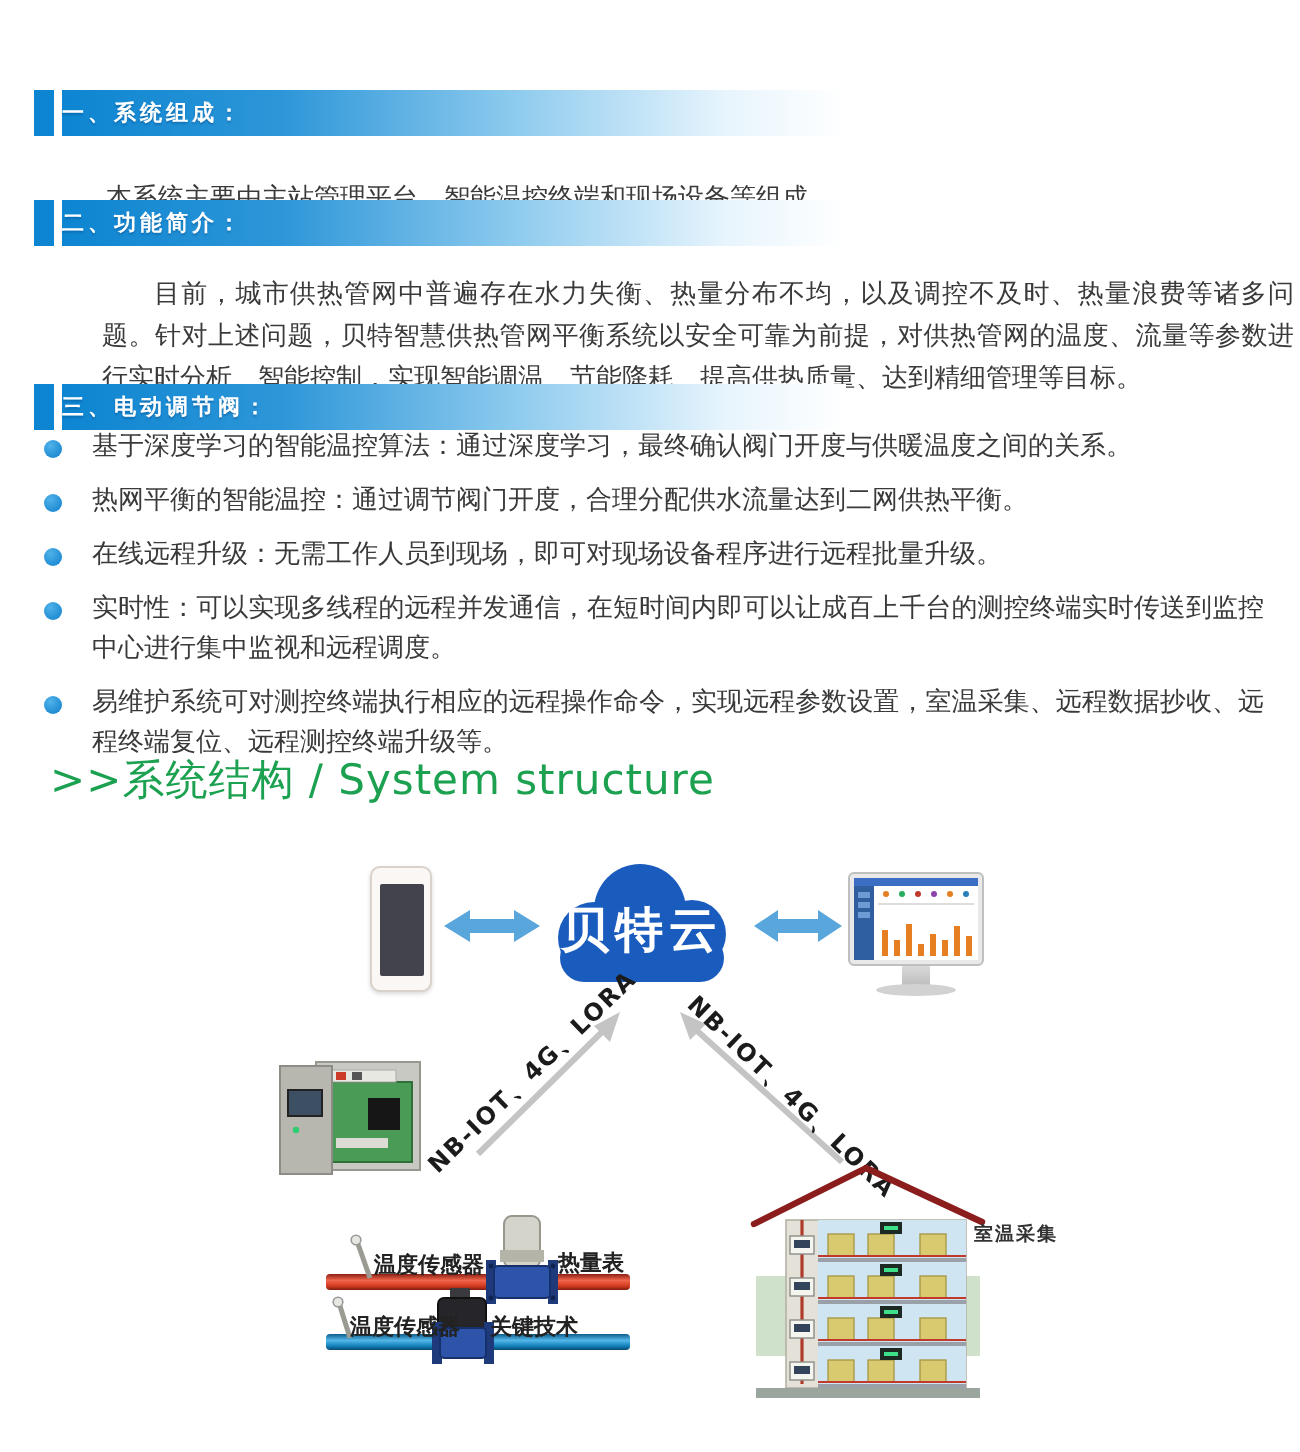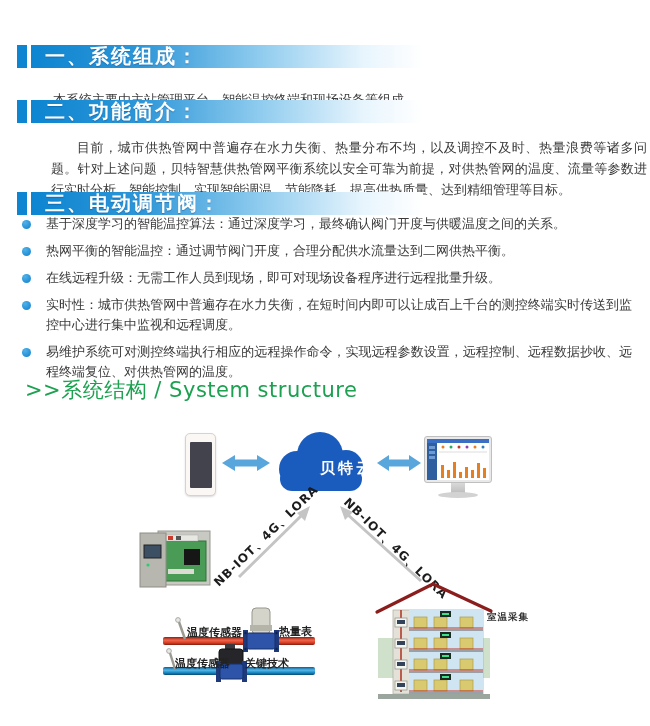--- a/index.html
+++ b/index.html
@@ -5,21 +5,21 @@
   html,body{margin:0;padding:0;background:#fff;}
   *{box-sizing:border-box;}
   body{font-family:"DejaVu Sans",sans-serif;}
   .page{position:relative;width:650px;height:726px;background:#fff;overflow:hidden;margin:0 auto;}
 
   
   .sec-header{position:absolute;left:17px;display:flex;align-items:stretch;height:23px;}
   .sec-header .tab{width:10px;height:23px;background:#0d85d1;margin-right:4px;}
   .sec-header .bar{width:392px;height:23px;line-height:23px;
     background:linear-gradient(to right,#0d85d1 0%,#2d96d8 28%,#8ecbee 58%,#e8f5fd 85%,#ffffff 100%);
-    color:#fff;font-size:20px;font-weight:bold;letter-spacing:2px;padding-left:14px;
+    color:#fff;font-size:11px;font-weight:bold;letter-spacing:2px;
     text-shadow:0 1px 1px rgba(0,60,120,.35);}
 
   .para{position:absolute;color:#3a3a3a;font-size:13px;line-height:21px;text-align:justify;margin-left:23px;}
   #p1{left:30px;top:76px;width:600px;}
   #p2{left:28px;top:124px;width:596px;text-indent:2em;}
 
   .bullets{position:absolute;left:20px;top:214px;width:612px;margin:0;padding:0;list-style:none;}
   .bullets li{position:relative;padding-left:26px;margin-bottom:7px;color:#3a3a3a;
     font-size:13px;line-height:20px;text-align:justify;}
   .bullets li .dot{position:absolute;left:2px;top:6px;width:9px;height:9px;border-radius:50%;
@@ -34,22 +34,22 @@
 
   .phone{position:absolute;left:185px;top:8px;width:31px;height:63px;background:#faf7f4;
     border:1px solid #d9d2ca;border-radius:5px;box-shadow:0 1px 2px rgba(0,0,0,.15);}
   .phone .screen{position:absolute;left:4px;top:8px;width:22px;height:46px;background:#43434d;border-radius:1px;}
 
   .h-arrow{position:absolute;top:29px;}
   #arrow-left{left:221px;}
   #arrow-right{left:376px;}
 
   .cloud{position:absolute;left:268px;top:2px;width:106px;height:68px;}
-  .cloud .cloud-label{position:absolute;left:0;top:32px;width:106px;text-align:right;
-    color:#fff;font-size:15px;font-weight:bold;letter-spacing:3px;}
+  .cloud .cloud-label{position:absolute;left:0;top:22px;width:106px;text-align:center;
+    color:#fff;font-size:24px;font-weight:bold;letter-spacing:3px;}
 
   .monitor{position:absolute;left:424px;top:11px;width:68px;height:74px;}
   .monitor .screen{position:absolute;left:0;top:0;width:68px;height:47px;background:#e9e9e9;
     border:1px solid #bfbfbf;border-radius:3px;padding:2px;}
   .monitor .neck{position:absolute;left:27px;top:47px;width:14px;height:10px;background:linear-gradient(#d9d9d9,#bdbdbd);}
   .monitor .base{position:absolute;left:14px;top:56px;width:40px;height:6px;background:#d2d2d2;border-radius:50%;}
 
   .link-label{position:absolute;width:124px;text-align:center;font-size:12px;font-weight:bold;
     color:#1b1b1b;letter-spacing:1px;white-space:nowrap;}
   #link-label-left{left:199px;top:108px;transform:rotate(-44deg);}
@@ -86,22 +86,22 @@
   <p class="para" id="p2">目前，城市供热管网中普遍存在水力失衡、热量分布不均，以及调控不及时、热量浪费等诸多问题。针对上述问题，贝特智慧供热管网平衡系统以安全可靠为前提，对供热管网的温度、流量等参数进行实时分析、智能控制，实现智能调温、节能降耗、提高供热质量、达到精细管理等目标。</p>
 
   <div class="sec-header" style="top:192px">
     <div class="tab"></div>
     <div class="bar">三、电动调节阀：</div>
   </div>
   <ul class="bullets">
     <li><span class="dot"></span><span>基于深度学习的智能温控算法：通过深度学习，最终确认阀门开度与供暖温度之间的关系。</span></li>
     <li><span class="dot"></span><span>热网平衡的智能温控：通过调节阀门开度，合理分配供水流量达到二网供热平衡。</span></li>
     <li><span class="dot"></span><span>在线远程升级：无需工作人员到现场，即可对现场设备程序进行远程批量升级。</span></li>
-    <li><span class="dot"></span><span>实时性：城市供热管网中普遍存在水力失衡，在短时间内即可以让成百上千台的测控终端实时传送到监控中心进行集中监视和远程调度。</span></li>
-    <li><span class="dot"></span><span>易维护系统可对测控终端执行相应的远程操作命令，实现远程参数设置，远程控制、远程数据抄收、远程终端复位、对供热管网的温度。</span></li>
+    <li><span class="dot"></span><span>实时性：可以实现多线程的远程并发通信，在短时间内即可以让成百上千台的测控终端实时传送到监控中心进行集中监视和远程调度。</span></li>
+    <li><span class="dot"></span><span>易维护系统可对测控终端执行相应的远程操作命令，实现远程参数设置，室温采集、远程数据抄收、远程终端复位、远程测控终端升级等。</span></li>
   </ul>
 
   <div class="structure-heading">&gt;&gt;系统结构 / System structure</div>
 
   <div class="diagram">
 
     <svg class="links-svg" width="650" height="301" viewBox="0 0 650 301">
       <line x1="239" y1="152" x2="303" y2="89" stroke="#c4c4c4" stroke-width="3"></line>
       <polygon points="310,81 297,88 305,96" fill="#c4c4c4"></polygon>
       <line x1="347" y1="89" x2="421" y2="156" stroke="#c4c4c4" stroke-width="3"></line>

